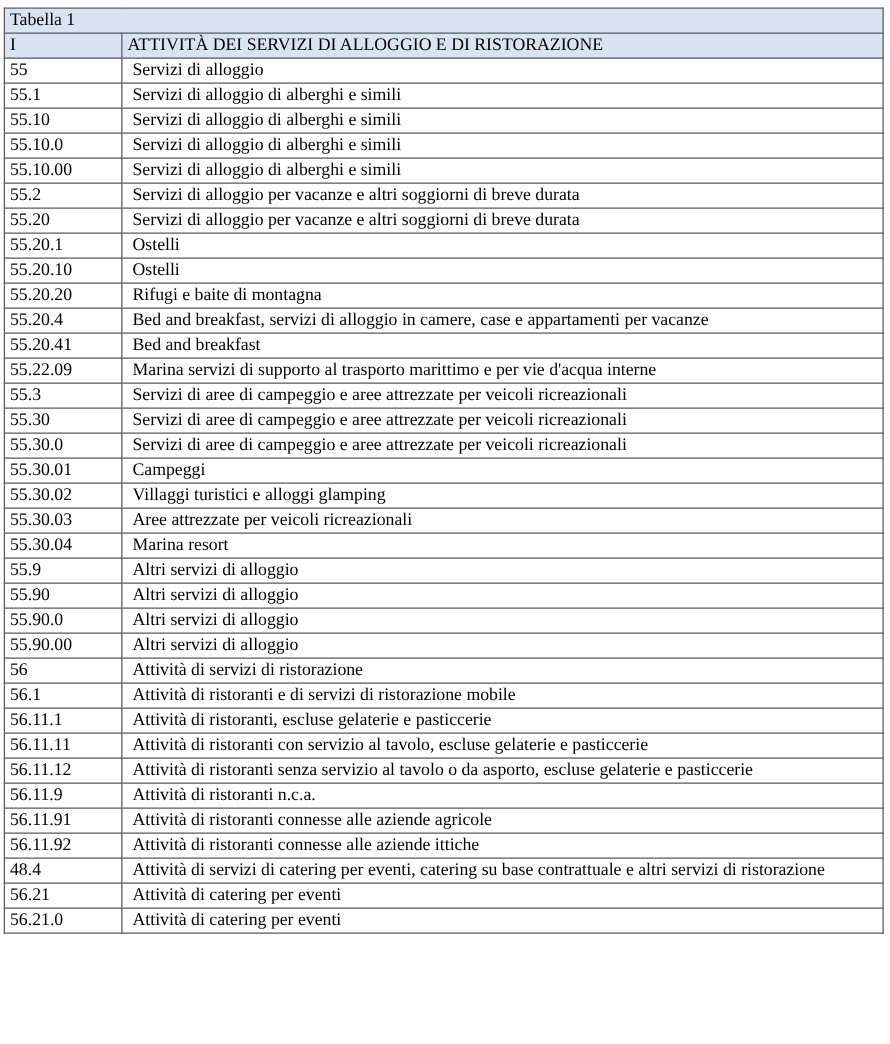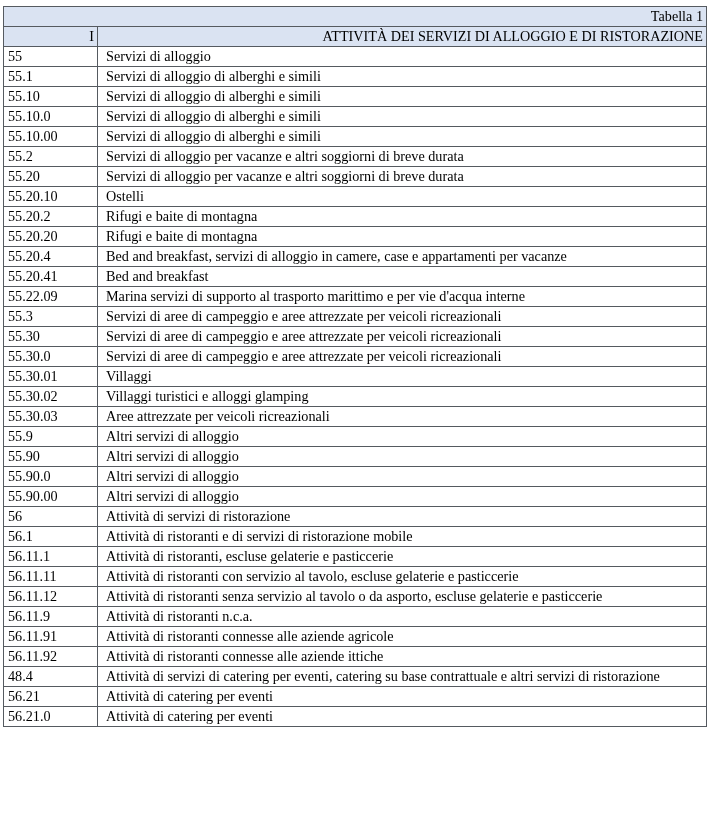--- a/index.html
+++ b/index.html
@@ -19,21 +19,21 @@
     border: 1px solid #555a60;
     padding: 0 3px 0 4px;
     height: 19px;
     line-height: 18px;
     font-weight: normal;
     vertical-align: top;
     white-space: nowrap;
   }
   table.ateco td.desc { padding-left: 8px; font-family: Liberation Serif, serif; }
   table.ateco td.desc.wrap { white-space: normal; line-height: 19px; }
-  table.ateco th { background: #dae3f2; text-align: right; }
+  table.ateco th { background: #dae3f2; text-align: left; }
   table.ateco th.title { height: 19px; }
   col.c1 { width: 94px; }
   col.c2 { width: 609px; }
 </style>
 </head>
 <body>
 
 <table class="ateco">
   <colgroup>
       <col class="c1">
@@ -71,26 +71,26 @@
       </tr>
       <tr>
         <td>55.2</td>
         <td class="desc">Servizi di alloggio per vacanze e altri soggiorni di breve durata</td>
       </tr>
       <tr>
         <td>55.20</td>
         <td class="desc">Servizi di alloggio per vacanze e altri soggiorni di breve durata</td>
       </tr>
       <tr>
-        <td>55.20.10</td>
+        <td>55.20.1</td>
         <td class="desc">Ostelli</td>
       </tr>
       <tr>
-        <td>55.20.2</td>
-        <td class="desc">Rifugi e baite di montagna</td>
+        <td>55.20.10</td>
+        <td class="desc">Ostelli</td>
       </tr>
       <tr>
         <td>55.20.20</td>
         <td class="desc">Rifugi e baite di montagna</td>
       </tr>
       <tr>
         <td>55.20.4</td>
         <td class="desc">Bed and breakfast, servizi di alloggio in camere, case e appartamenti per vacanze</td>
       </tr>
       <tr>
@@ -108,29 +108,33 @@
       <tr>
         <td>55.30</td>
         <td class="desc">Servizi di aree di campeggio e aree attrezzate per veicoli ricreazionali</td>
       </tr>
       <tr>
         <td>55.30.0</td>
         <td class="desc">Servizi di aree di campeggio e aree attrezzate per veicoli ricreazionali</td>
       </tr>
       <tr>
         <td>55.30.01</td>
-        <td class="desc">Villaggi</td>
+        <td class="desc">Campeggi</td>
       </tr>
       <tr>
         <td>55.30.02</td>
         <td class="desc">Villaggi turistici e alloggi glamping</td>
       </tr>
       <tr>
         <td>55.30.03</td>
         <td class="desc">Aree attrezzate per veicoli ricreazionali</td>
+      </tr>
+      <tr>
+        <td>55.30.04</td>
+        <td class="desc">Marina resort</td>
       </tr>
       <tr>
         <td>55.9</td>
         <td class="desc">Altri servizi di alloggio</td>
       </tr>
       <tr>
         <td>55.90</td>
         <td class="desc">Altri servizi di alloggio</td>
       </tr>
       <tr>

